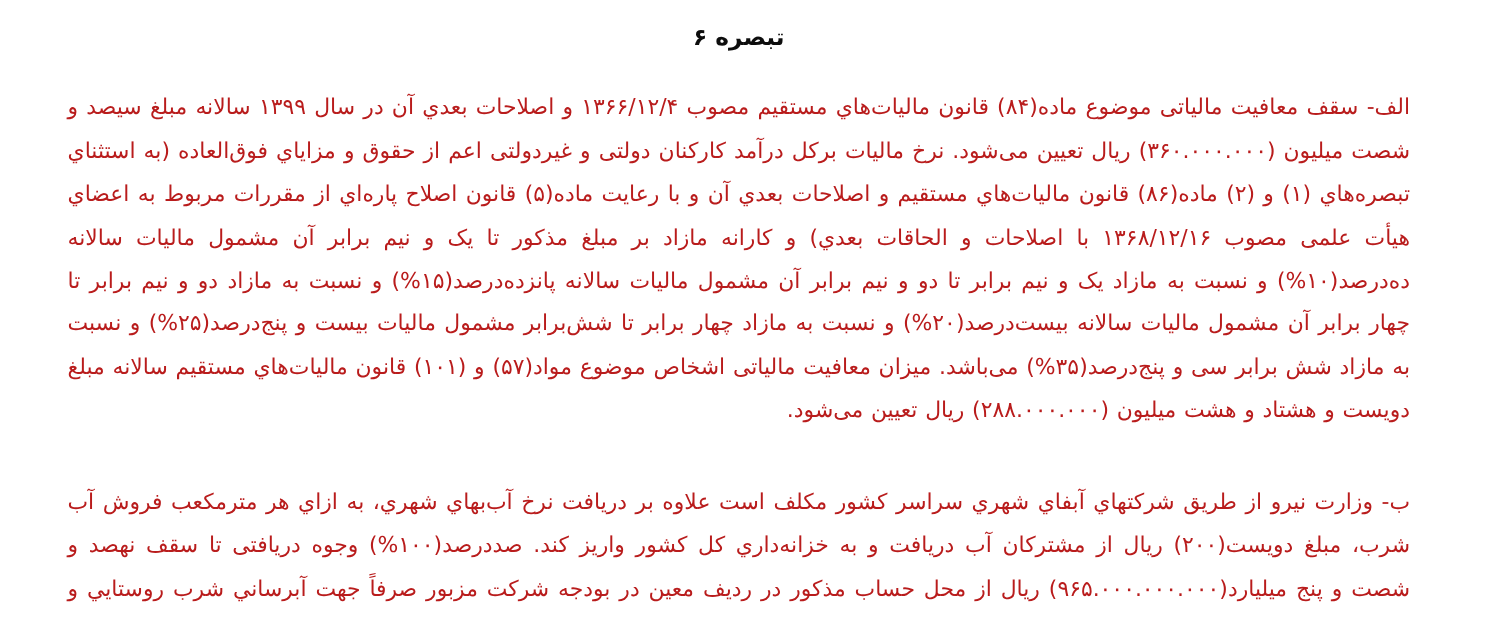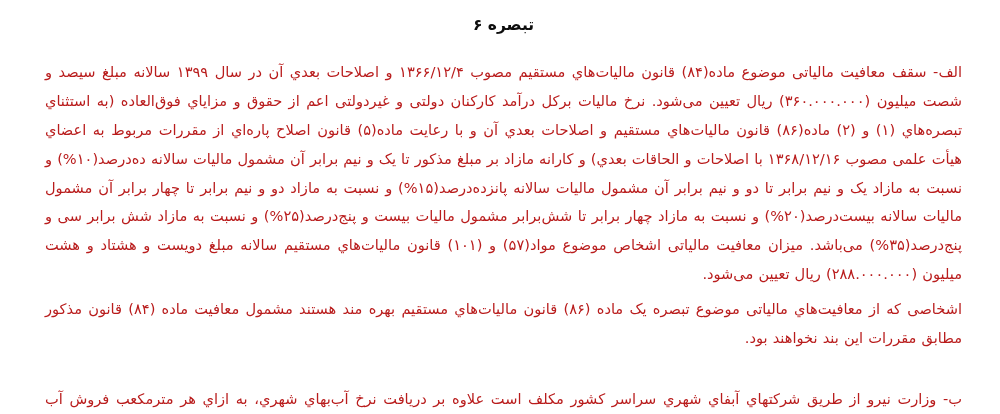--- a/index.html
+++ b/index.html
@@ -14,21 +14,21 @@
     font-family: "DejaVu Sans", "Liberation Sans", sans-serif;
     color: #111111;
     direction: rtl;
     overflow: hidden;
   }
   .page {
     position: relative;
     width: 1000px;
     height: 414px;
     box-sizing: border-box;
-    padding: 10px 38px 0 45px;
+    padding: 10px 60px 0 45px;
   }
   .doc-title {
     text-align: center;
     font-size: 15.5px;
     font-weight: bold;
     letter-spacing: 0px;
     margin: 6px 0 24px 0;
     color: #0d0d0d;
   }
   .para {
@@ -57,19 +57,18 @@
 <body>
 
 <div class="page">
 
   <div class="doc-title">تبصره ۶</div>
 
   <p class="para block-a">الف- سقف معافیت مالیاتی موضوع ماده(۸۴) قانون مالیات‌هاي مستقیم مصوب ۱۳۶۶/۱۲/۴ و اصلاحات بعدي آن در سال ۱۳۹۹ سالانه مبلغ سیصد و شصت میلیون (۳۶۰.۰۰۰.۰۰۰) ریال تعیین می‌شود. نرخ مالیات برکل درآمد کارکنان دولتی و غیردولتی اعم از حقوق و مزایاي فوق‌العاده (به استثناي تبصره‌هاي (۱) و (۲) ماده(۸۶) قانون مالیات‌هاي مستقیم و اصلاحات بعدي آن و با رعایت ماده(۵) قانون اصلاح پاره‌اي از مقررات مربوط به اعضاي هیأت علمی مصوب ۱۳۶۸/۱۲/۱۶ با اصلاحات و الحاقات بعدي) و کارانه مازاد بر مبلغ مذکور تا یک و نیم برابر آن مشمول مالیات سالانه ده‌درصد(۱۰%) و نسبت به مازاد یک و نیم برابر تا دو و نیم برابر آن مشمول مالیات سالانه پانزده‌درصد(۱۵%) و نسبت به مازاد دو و نیم برابر تا چهار برابر آن مشمول مالیات سالانه بیست‌درصد(۲۰%) و نسبت به مازاد چهار برابر تا شش‌برابر مشمول مالیات بیست و پنج‌درصد(۲۵%) و نسبت به مازاد شش برابر سی و پنج‌درصد(۳۵%) می‌باشد. میزان معافیت مالیاتی اشخاص موضوع مواد(۵۷) و (۱۰۱) قانون مالیات‌هاي مستقیم سالانه مبلغ دویست و هشتاد و هشت میلیون (۲۸۸.۰۰۰.۰۰۰) ریال تعیین می‌شود.</p>
 
   <div class="spacer-sm"></div>
 
-  <p class="para tail">اشخاصی که از معافیت‌هاي مالیاتی موضوع تبصره یک ماده (۸۶) قانون مالیات‌هاي مستقیم بهره مند هستند مشمول معافیت ماده (۸۴) قانون مذکور مطابق مقررات این بند نخواهند بود.</p>
 
   <div class="spacer-lg"></div>
 
   <p class="para">ب- وزارت نیرو از طریق شرکتهاي آبفاي شهري سراسر کشور مکلف است علاوه بر دریافت نرخ آب‌بهاي شهري، به از‌اي هر مترمکعب فروش آب شرب، مبلغ دویست(۲۰۰) ریال از مشترکان آب دریافت و به خزانه‌داري کل کشور واریز کند. صددرصد(۱۰۰%) وجوه دریافتی تا سقف نهصد و شصت و پنج میلیارد(۹۶۵.۰۰۰.۰۰۰.۰۰۰) ریال از محل حساب مذکور در ردیف معین در بودجه شرکت مزبور صرفاً جهت آبرساني شرب روستايي و عشايري اختصاص</p>
 
 </div>
 
 </body></html>

